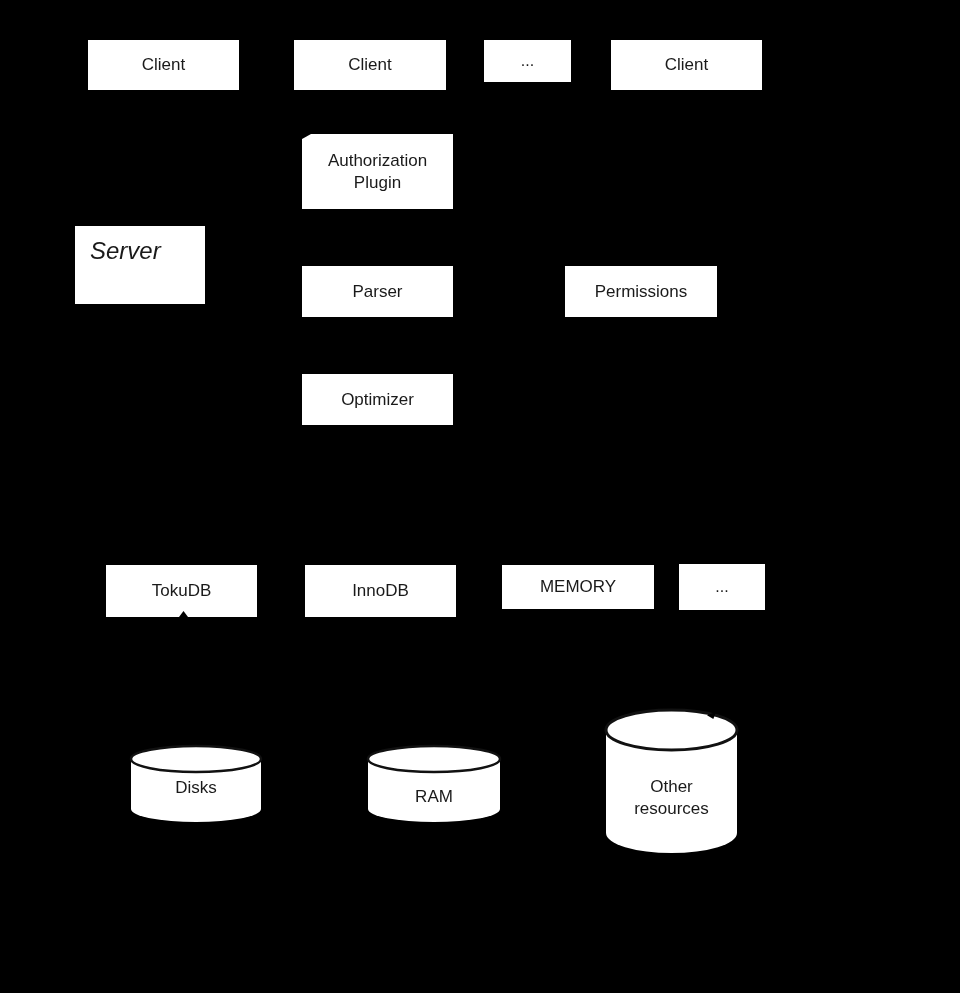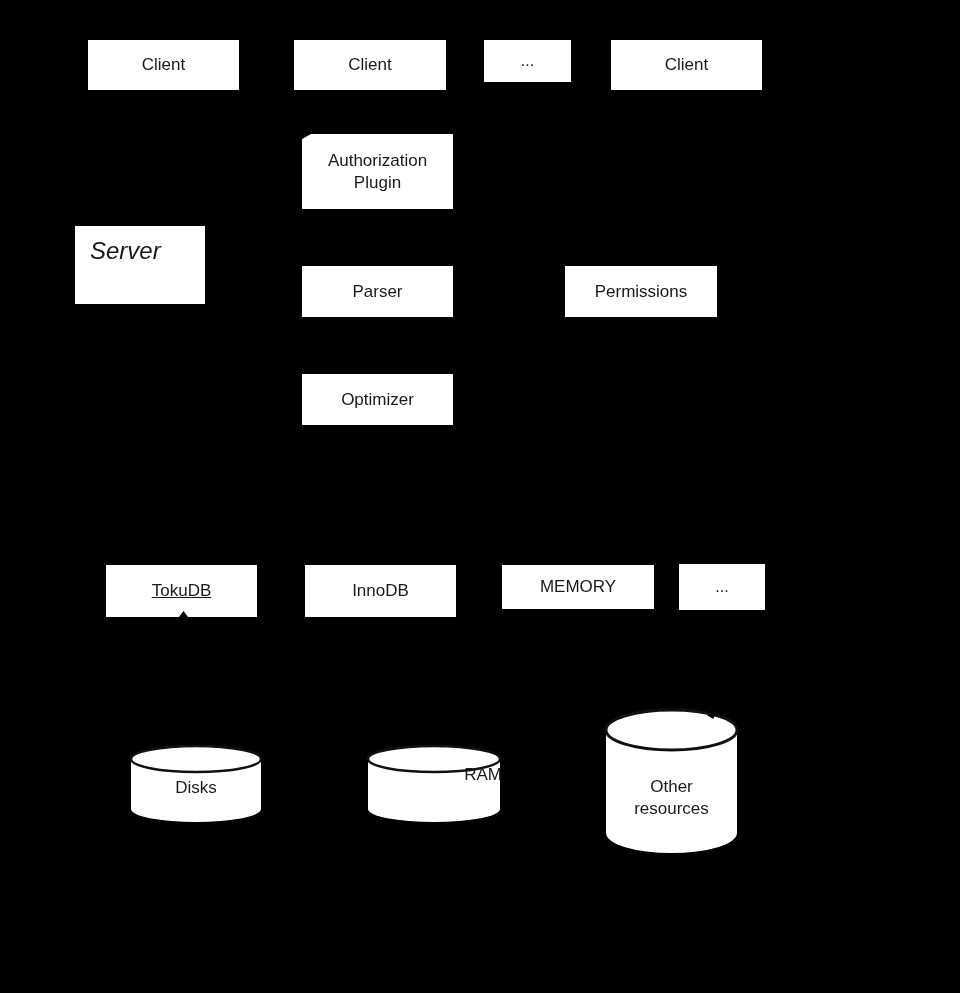--- a/index.html
+++ b/index.html
@@ -79,21 +79,21 @@
     <span>Parser</span>
   </div>
   <div class="box" style="left:302px;top:374px;width:151px;height:51px;">
     <span>Optimizer</span>
   </div>
 
   <div class="box" style="left:565px;top:266px;width:152px;height:51px;">
     <span>Permissions</span>
   </div>
 
-  <div class="box" style="left:106px;top:565px;width:151px;height:52px;text-decoration:underline;">
+  <div class="box" style="left:106px;top:565px;width:151px;height:52px;">
     <span>TokuDB</span>
   </div>
   <div class="artifact tri-up" style="left:179px;top:611px;width:9px;height:6px;"></div>
 
   <div class="box" style="left:305px;top:565px;width:151px;height:52px;">
     <span>InnoDB</span>
   </div>
   <div class="box" style="left:502px;top:565px;width:152px;height:44px;">
     <span>MEMORY</span>
   </div>
@@ -107,21 +107,21 @@
       <ellipse cx="67" cy="15" rx="65" ry="13" fill="#ffffff" stroke="#111111" stroke-width="2.5"></ellipse>
     </svg>
     <div class="cyl-label" style="top:33px;">Disks</div>
   </div>
 
   <div class="cyl" style="left:366px;top:744px;width:136px;height:80px;">
     <svg width="136" height="80" viewBox="0 0 136 80">
       <path d="M2 15 L2 65 A66 13 0 0 0 134 65 L134 15 Z" fill="#ffffff"></path>
       <ellipse cx="68" cy="15" rx="66" ry="13" fill="#ffffff" stroke="#111111" stroke-width="2.5"></ellipse>
     </svg>
-    <div class="cyl-label" style="top:20px;text-align:right;">RAM</div>
+    <div class="cyl-label" style="top:42px;">RAM</div>
   </div>
 
   <div class="cyl" style="left:604px;top:708px;width:135px;height:147px;">
     <svg width="135" height="147" viewBox="0 0 135 147">
       <path d="M2 22 L2 125 A65.5 20 0 0 0 133 125 L133 22 Z" fill="#ffffff"></path>
       <ellipse cx="67.5" cy="22" rx="65.5" ry="20" fill="#ffffff" stroke="#111111" stroke-width="3"></ellipse>
     </svg>
     <div class="cyl-label" style="top:56px;padding:0 20px;margin-top:12px;">Other resources</div>
     <div class="artifact tri-tick" style="left:103px;top:4px;width:9px;height:7px;"></div>
   </div>

